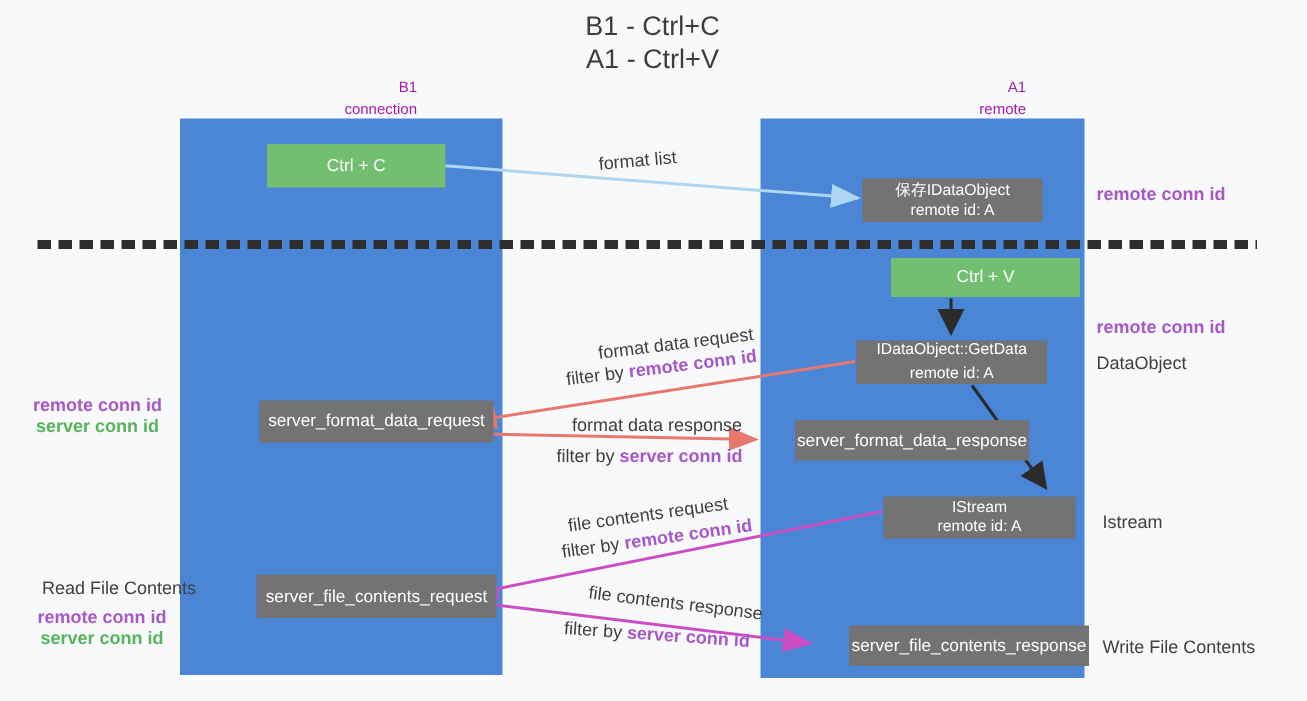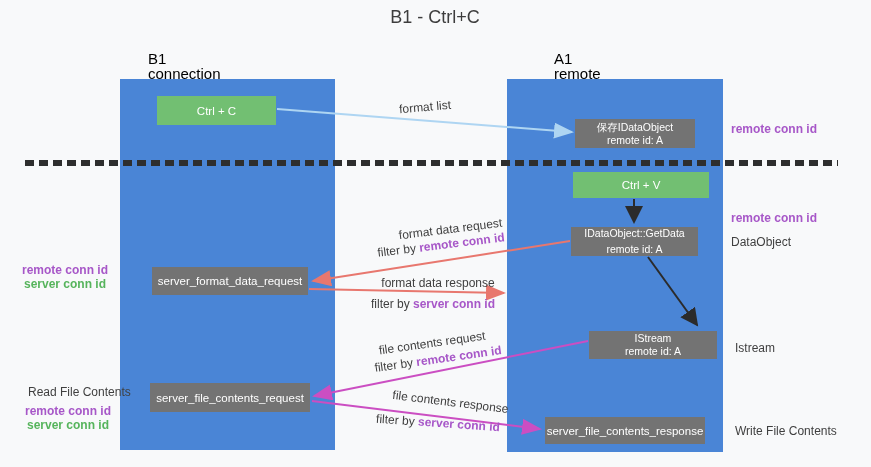--- a/index.html
+++ b/index.html
@@ -7,49 +7,50 @@
     position:relative;width:871px;height:467px;overflow:hidden;
     background:#f8f9fa;
     font-family:"Liberation Sans", sans-serif;
     color:#3d3d3d;
     padding-left:36px;
   }
   .col{
     position:absolute;background:#4a85d6;
   }
   .colhead{
-    position:absolute;text-align:left;font-size:15px;line-height:15px;color:#000000;
+    position:absolute;text-align:right;font-size:10px;line-height:15px;color:#a21caf;
   }
   .title{
     position:absolute;left:315px;top:6px;width:240px;text-align:center;
     font-size:18px;line-height:22px;color:#3d3d3d;
   }
   .box{
     position:absolute;display:flex;flex-direction:column;align-items:center;justify-content:center;
     color:#ffffff;text-align:center;z-index:3;
   }
   .box.orange{background:#737373;}
   .box.green{background:#72bf72;}
   .box .l1,.box .l2{font-size:10.5px;line-height:13px;}
-  .box.single{font-size:11.5px;}
+  .box.single{font-size:11.5px;margin-left:21px;}
   .lbl{
     position:absolute;font-size:12px;color:#3f3f3f;z-index:4;white-space:nowrap;
   }
   .center{text-align:center;}
   .purple{color:#a757c8;font-weight:bold;}
   .greentx{color:#56b45c;font-weight:bold;}
   svg.overlay{position:absolute;left:0;top:0;z-index:2;pointer-events:none;}
 </style>
 </head>
 <body>
 
 <div id="canvas">
 
   <div class="title">
     <div>B1 - Ctrl+C</div>
+    <div>A1 - Ctrl+V</div>
   </div>
 
   <div class="colhead" style="left:148px;top:51px;width:130px;">
     <div>B1</div>
     <div>connection</div>
   </div>
   <div class="colhead" style="left:554px;top:51px;width:130px;">
     <div>A1</div>
     <div>remote</div>
   </div>
@@ -90,29 +91,30 @@
     <line x1="312" y1="401" x2="540" y2="429" stroke="#cb4ec2" stroke-width="2" marker-end="url(#ah-magenta)"></line>
   </svg>
 
   <div class="box green single" style="left:157px;top:96px;width:119px;height:29px;">Ctrl + C</div>
 
   <div class="box orange" style="left:575px;top:119px;width:120px;height:29px;">
     <div class="l1">保存IDataObject</div>
     <div class="l2">remote id: A</div>
   </div>
 
-  <div class="box green single" style="left:573px;top:172px;width:136px;height:26px;">Ctrl + V</div>
+  <div class="box green single" style="left:573px;top:172px;width:126px;height:26px;">Ctrl + V</div>
 
   <div class="box orange" style="left:571px;top:227px;width:127px;height:29px;justify-content:space-between;">
     <div class="l1">IDataObject::GetData</div>
     <div class="l2">remote id: A</div>
   </div>
 
   <div class="box orange single" style="left:152px;top:267px;width:156px;height:28px;">server_format_data_request</div>
 
+  <div class="box orange single" style="left:509px;top:280px;width:156px;height:27px;">server_format_data_response</div>
 
   <div class="box orange" style="left:589px;top:331px;width:128px;height:28px;">
     <div class="l1">IStream</div>
     <div class="l2">remote id: A</div>
   </div>
 
   <div class="box orange single" style="left:150px;top:383px;width:160px;height:29px;text-align:right;">server_file_contents_request</div>
 
   <div class="box orange single" style="left:545px;top:417px;width:160px;height:27px;">server_file_contents_response</div>
 

